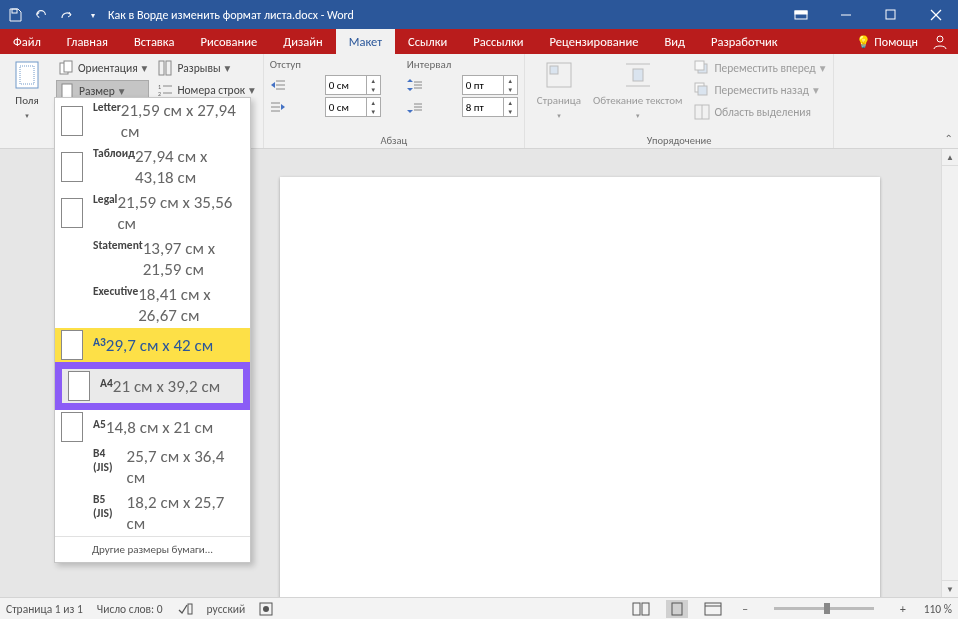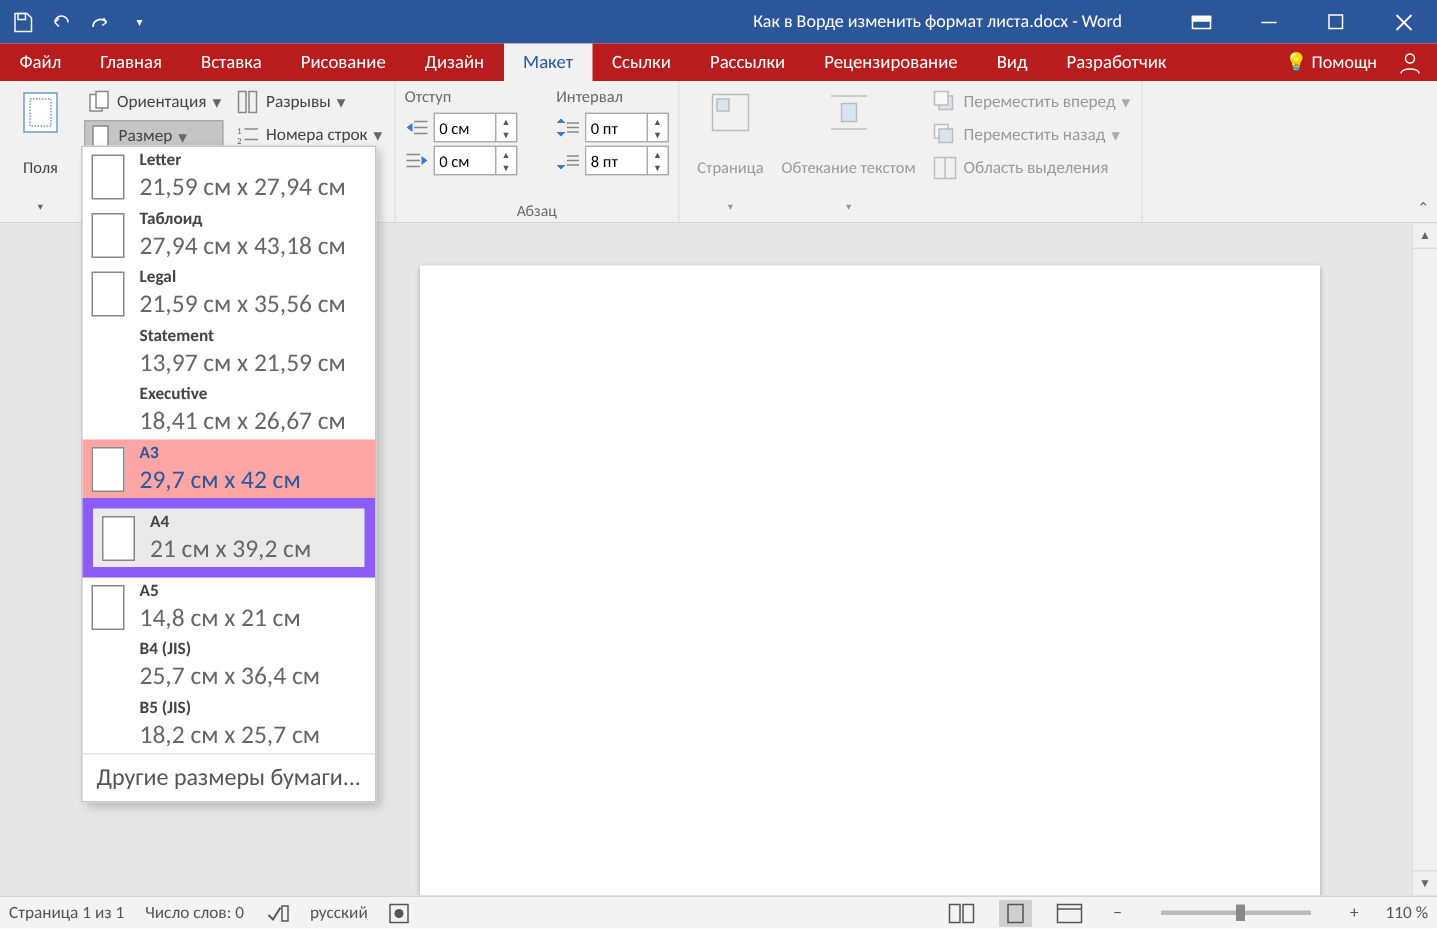--- a/index.html
+++ b/index.html
@@ -2,61 +2,61 @@
 <html><head>
 <meta charset="utf-8">
 <style>
   * { box-sizing: border-box; margin: 0; padding: 0; font-family: "Segoe UI", Calibri, sans-serif; }
   body { width: 958px; height: 619px; background: #fff; overflow: hidden; position: relative; }
 
   
   .titlebar { height: 29px; background: #2b579a; color: #fff; display: flex; align-items: center; font-size: 12px; }
   .qat { display: flex; align-items: center; gap: 12px; padding: 0 8px; }
   .qat .icon { width: 14px; height: 14px; display: flex; align-items: center; justify-content: center; opacity: .95; }
-  .title { flex: 1; text-align: right; padding-right: 30px; }
+  .title { flex: 1; text-align: left; padding-right: 30px; }
   .wincontrols { display: flex; }
   .wincontrols .btn { width: 45px; height: 29px; display: flex; align-items: center; justify-content: center; }
   .wincontrols .btn svg { stroke: #fff; }
 
   
   .tabrow { height: 25px; background: #b91c1c; display: flex; align-items: stretch; }
   .tab { color: #fff; font-size: 12.5px; padding: 0 13px; display: flex; align-items: center; cursor: pointer; }
   .tab.active { background: #f1f1f1; color: #2b579a; text-align: right; }
   .tabspacer { flex: 1; }
   .help { display: flex; align-items: center; color: #fff; padding: 0 10px; gap: 14px; font-size: 12px; }
 
   
   .ribbon { height: 95px; background: #f1f1f1; border-bottom: 1px solid #d4d4d4; display: flex; position: relative; }
   .group { border-right: 1px solid #e1e1e1; display: flex; flex-direction: column; padding: 2px 6px 0 6px; }
   .group-label { font-size: 10.5px; color: #6a6a6a; text-align: center; padding: 2px 0 1px 0; }
   .group-body { flex: 1; display: flex; align-items: flex-start; }
 
-  .vbtn { display: flex; flex-direction: column; align-items: center; justify-content: center; padding: 4px 6px; font-size: 11px; color: #444; gap: 15px; text-align:center; }
+  .vbtn { display: flex; flex-direction: column; align-items: center; justify-content: center; padding: 4px 6px; font-size: 11px; color: #444; gap: 4px; text-align:center; }
   .vbtn .big { width: 30px; height: 30px; }
   .smallitem { display: flex; align-items: center; gap: 4px; font-size: 11.5px; color: #444; padding: 2px 2px; white-space: nowrap; }
   .dd { color:#666; }
   .col { display: flex; flex-direction: column; gap: 2px; padding-top:2px;}
-  .spinbox { display: flex; align-items: center; border: 1px solid #ababab; height: 20px; background: #fff; font-size: 11px; }
+  .spinbox { display: flex; align-items: center; border: 1px solid #ababab; height: 20px; background: #fff; font-size: 11px; margin-left: 36px; }
   .spinbox input { border: none; width: 40px; height: 18px; font-size: 11px; padding: 0 3px; outline:none;}
   .spinbtns { display: flex; flex-direction: column; border-left: 1px solid #ababab; }
   .spinbtns div { width: 13px; height: 9px; font-size:6px; display:flex; align-items:center; justify-content:center; color:#555;}
   .indent-label { font-size: 11px; color: #6a6a6a; margin-bottom:2px;}
   .ribbon-collapse { position:absolute; right:5px; bottom:3px; font-size:10px; color:#666; }
 
   
   .sizemenu { position: absolute; left: 54px; top: 97px; width: 197px; background: #fff; border: 1px solid #c6c6c6; box-shadow: 3px 3px 6px rgba(0,0,0,.2); z-index: 100; }
   .sizeitem { display: flex; align-items: center; padding: 2px 6px; gap: 10px; cursor:pointer; }
-  .sizeitem.hover { background: #fca5a5; }
+  .sizeitem.hover { background: #fde047; }
   .sizeitem.sel { border:7px solid #8b5cf6; background:#eaeaea;}
   .pageicon { width: 22px; height: 30px; border: 1px solid #888; background: #fff; flex-shrink: 0; }
-  .sizetxt { display: flex; flex-direction: column; }
+  .sizetxt { display: flex; flex-direction: row; }
   .sizename { font-size: 11.5px; font-weight: 600; color: #444; }
   .sizedim { font-size: 17px; color: #666; }
   .sizeitem.hover .sizename, .sizeitem.hover .sizedim { color:#2b579a;}
-  .sizemenu .footer { border-top: 1px solid #e1e1e1; padding: 6px 0; text-align: center; font-size: 16px; color: #555; }
+  .sizemenu .footer { border-top: 1px solid #e1e1e1; padding: 6px 0; text-align: center; font-size: 11px; color: #555; }
 
   
   .sizebtn { background:#c5c5c5; border:1px solid #a9a9a9; }
 
   
   .docarea { position: absolute; top: 149px; left: 0; right: 0; bottom: 22px; background: #e6e6e6; overflow:hidden;}
   .page { position: absolute; left: 280px; top: 28px; width: 600px; height: 800px; background: #fff; box-shadow: 0 1px 3px rgba(0,0,0,.3); }
   .vscroll { position:absolute; right:0; bottom:0; width:17px; top:0; background:#f1f1f1; border-left:1px solid #dcdcdc;}
   .vscroll .arrow { height:17px; display:flex;align-items:center;justify-content:center;color:#666;font-size:8px;border-bottom:1px solid #dcdcdc;}
   .vscroll .arrow.bottom{position:absolute;bottom:0;width:100%;border-top:1px solid #dcdcdc;border-bottom:none;}

